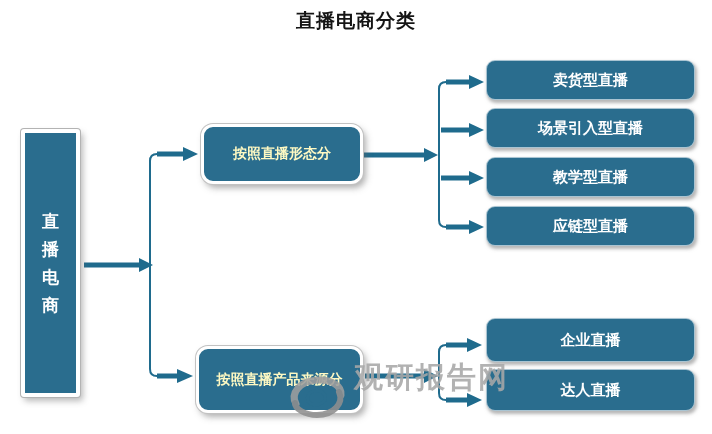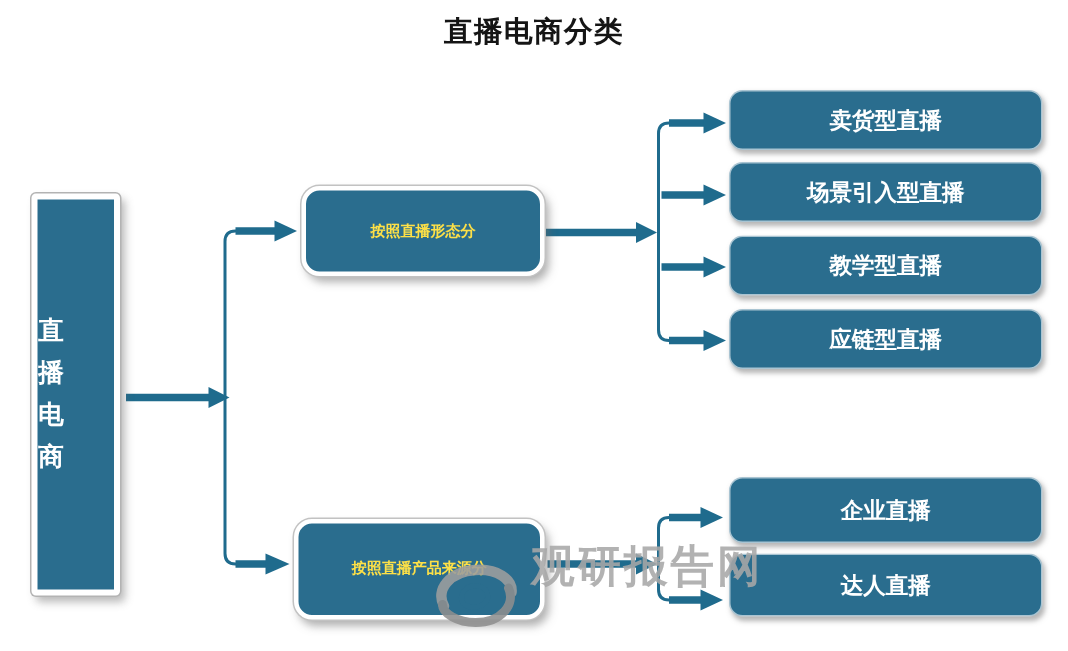--- a/index.html
+++ b/index.html
@@ -13,33 +13,33 @@
     text-align:center; font-family:"DejaVu Serif","Liberation Serif",serif;
     font-size:19px; font-weight:bold; color:#151515; letter-spacing:1px;
   }
   .connectors { position:absolute; left:0; top:0; z-index:1; pointer-events:none; }
 
   
   .root-node {
     position:absolute; left:21px; top:129px; width:59px; height:268px;
     background:#2a6d8e; border:4px solid #ffffff; border-radius:3px;
     box-shadow:0 0 0 1px #b3b3b3, 3px 4px 6px rgba(100,100,100,.45);
-    display:flex; align-items:center; z-index:2;
+    display:flex; align-items:center; justify-content:center; z-index:2;
   }
   .root-label {
     width:18px; color:#fff; font-size:17px; font-weight:bold;
     font-family:"DejaVu Serif","Liberation Serif",serif;
     word-break:break-all; line-height:1.65; text-align:center;
   }
 
   
   .mid-node {
     position:absolute; background:#2a6d8e; border:3px solid #ffffff; border-radius:12px;
     box-shadow:0 0 0 1px #c2c2c2, 3px 4px 6px rgba(100,100,100,.5);
-    color:#fde047; font-weight:bold; font-size:10px;
+    color:#fef9c3; font-weight:bold; font-size:14px;
     font-family:"DejaVu Serif","Liberation Serif",serif;
     display:flex; align-items:center; justify-content:center; text-align:center; z-index:2;
   }
   .mid-1 { left:201px; top:124px; width:162px; height:60px; }
   .mid-2 { left:196px; top:346px; width:167px; height:67px; }
   .mid-2 .mid-label { width:128px; line-height:1.35;text-align:center; }
 
   
   .leaf {
     position:absolute; left:486px; width:209px; height:40px;

